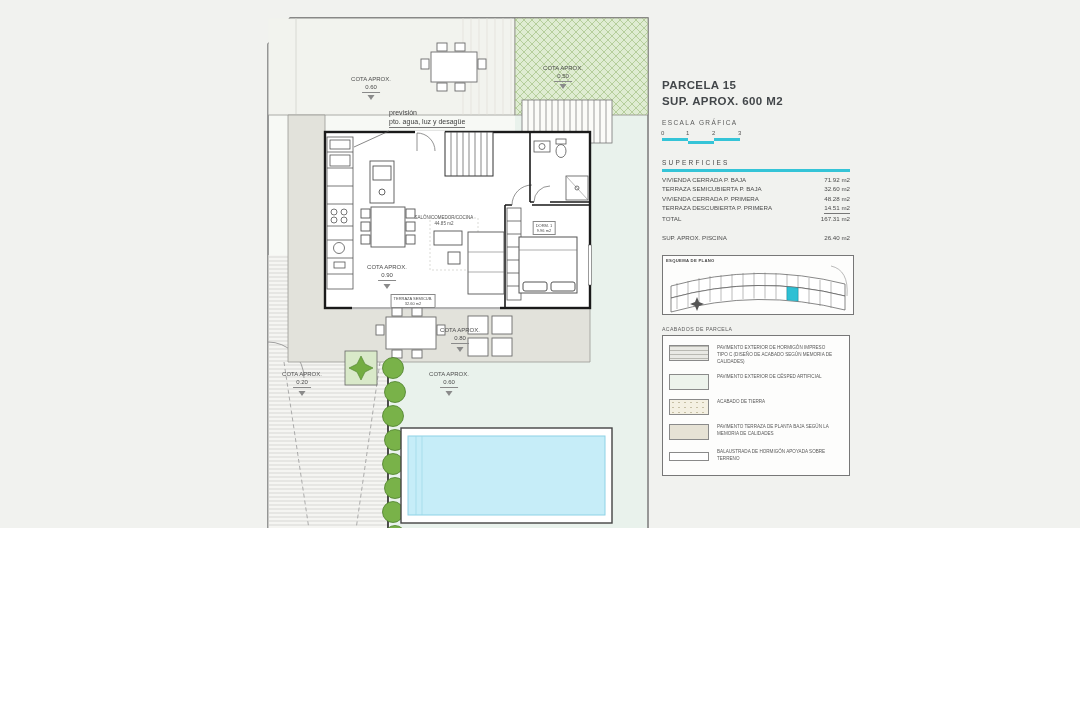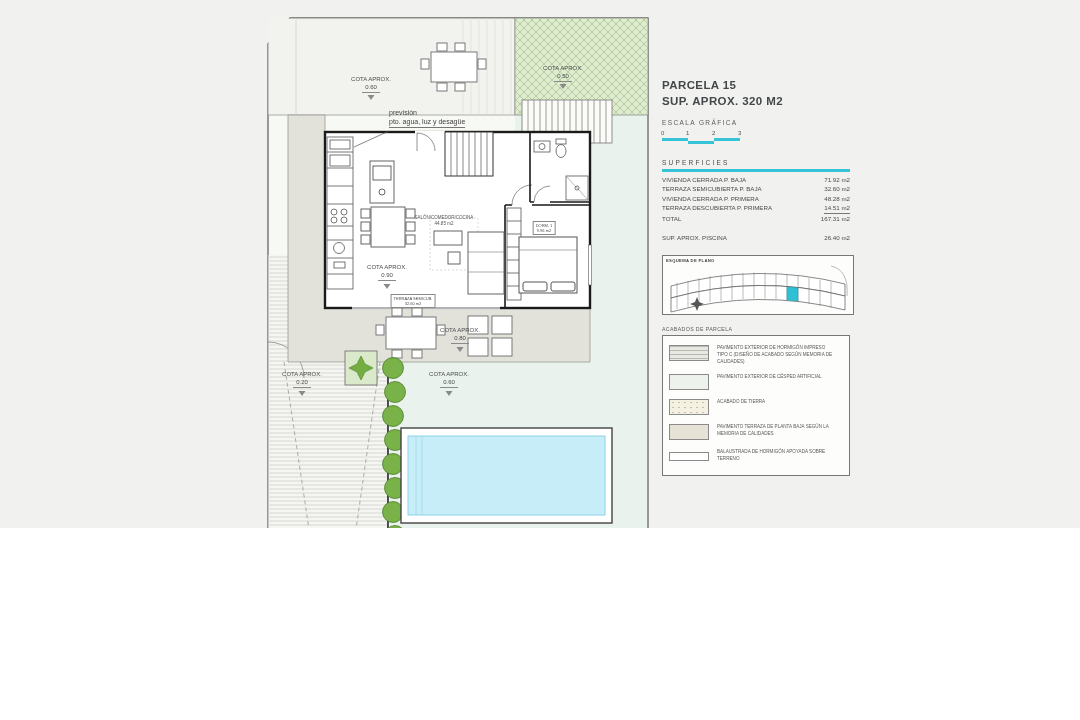--- a/index.html
+++ b/index.html
@@ -317,21 +317,21 @@
     <span>DUCHA</span><br>
     <span>EXT.</span>
   </div>
   <div class="tinybox" style="left:617px;top:664px;">
     <span>MAQ.</span><br>
     <span>PISCINA</span>
   </div>
 
   <div class="panel">
     <div class="p-title">PARCELA 15</div>
-    <div class="p-title">SUP. APROX. 320 M2</div>
+    <div class="p-title">SUP. APROX. 600 M2</div>
 
     <div class="p-escala">ESCALA GRÁFICA</div>
     <div class="scalebar">
       <span class="tick" style="left:-1px;">0</span>
       <span class="tick" style="left:24px;">1</span>
       <span class="tick" style="left:50px;">2</span>
       <span class="tick" style="left:76px;">3</span>
       <div class="sb-row" style="top:8px;">
         <div class="sb-seg" style="left:0;width:26px;"></div>
         <div class="sb-seg" style="left:52px;width:26px;"></div>

